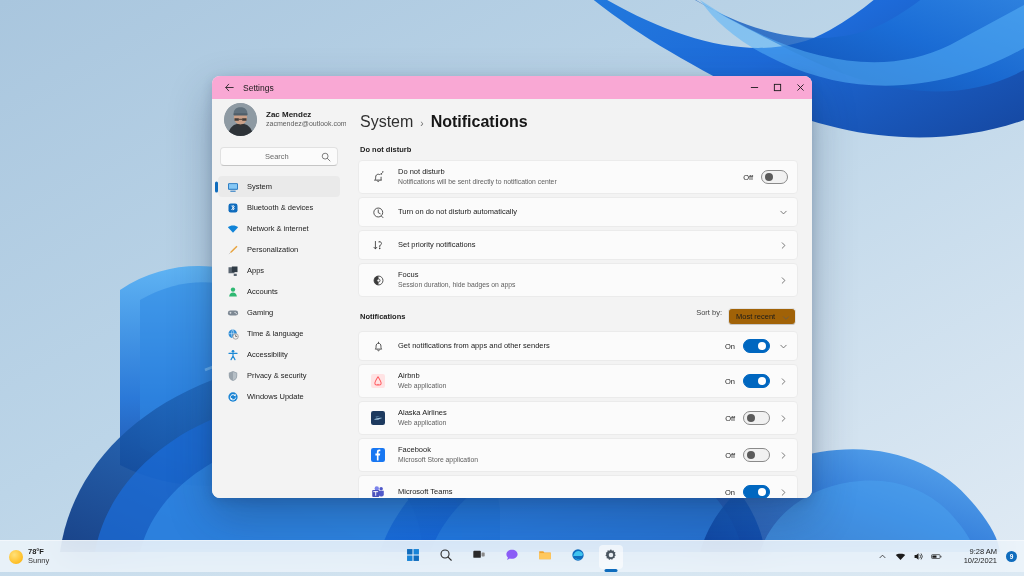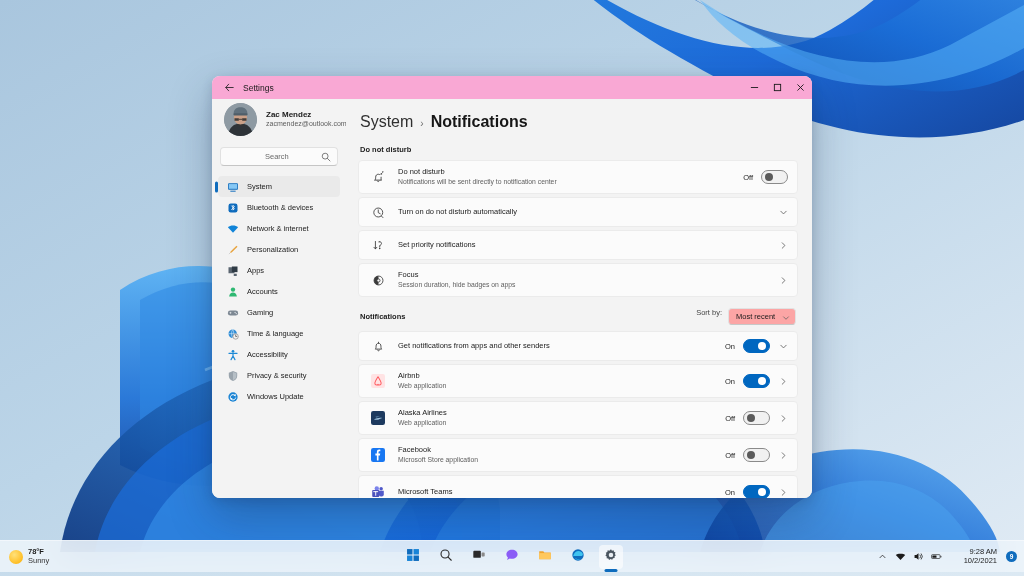--- a/index.html
+++ b/index.html
@@ -203,21 +203,21 @@
     padding: 0 0 6px 2px;
   }
   .section-head-row {
     display: flex; align-items: center; justify-content: space-between;
     padding: 0 2px 6px 2px;
   }
   .sort-wrap { display: flex; gap: 6px; }
   .sort-label { font-size: 7.5px; color: #444; }
   #sort-select {
     height: 17px; min-width: 68px;
-    background: #fca5a5;
+    background: #a16207;
     border: 1px solid #e2e2e2;
     border-bottom: 1px solid #c7c7c7;
     border-radius: 4px;
     display: flex; align-items: center; justify-content: space-between;
     padding: 0 5px 0 7px; gap: 6px;
     cursor: pointer;
   }
   #sort-value { font-size: 7.5px; color: #1b1b1b; }
 
   .card {

